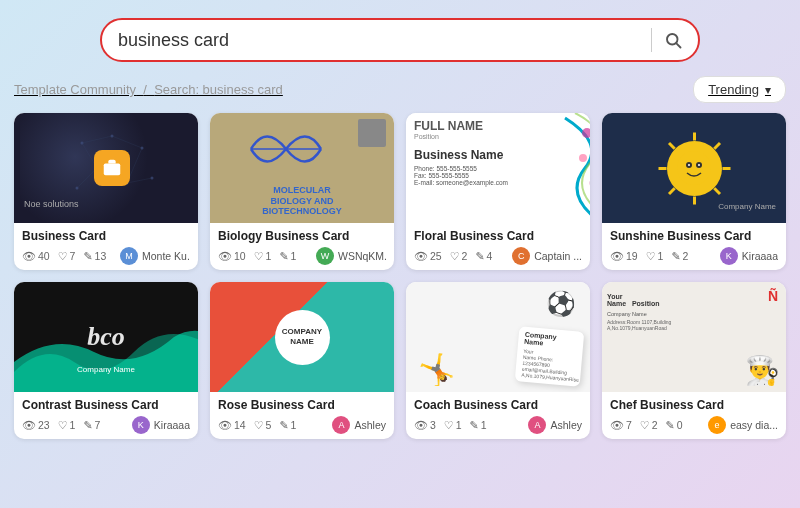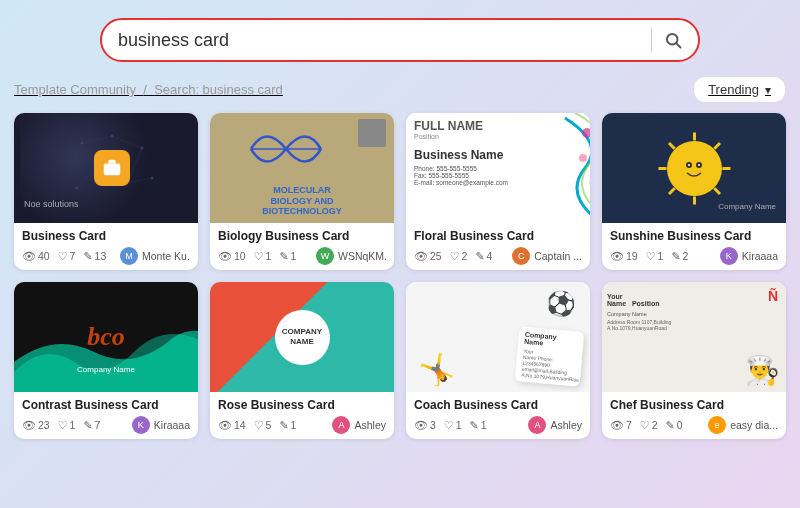--- a/index.html
+++ b/index.html
@@ -540,21 +540,21 @@
 <div class="grid-section">
   <div class="grid" id="grid2">
 
     <div class="card">
       <div class="card-thumb thumb-contrast">
         <div class="contrast-inner">
           <svg width="190" height="110" viewBox="0 0 190 110" style="position:absolute; bottom:0; left:0;">
             <path d="M0,90 Q30,60 60,80 Q90,100 120,70 Q150,40 190,60 L190,110 L0,110 Z" fill="#00e5b4" opacity="0.4"></path>
             <path d="M0,80 Q40,50 80,70 Q120,90 160,55 Q175,46 190,50 L190,110 L0,110 Z" fill="#00e5b4" opacity="0.6"></path>
           </svg>
-          <div style="color:#c2410c; font-size:26px; font-weight:900; font-style:italic; z-index:2; font-family:serif;">bco</div>
+          <div style="color:#e5e5e5; font-size:26px; font-weight:900; font-style:italic; z-index:2; font-family:serif;">bco</div>
           <div style="color:white; font-size:8px; position:absolute; bottom:18px; z-index:3;">Company Name</div>
         </div>
       </div>
       <div class="card-info">
         <div class="card-title">Contrast Business Card</div>
         <div class="card-meta">
           <div class="meta-item">
               <span class="meta-icon">👁</span>
               <span>23</span>
             </div>

